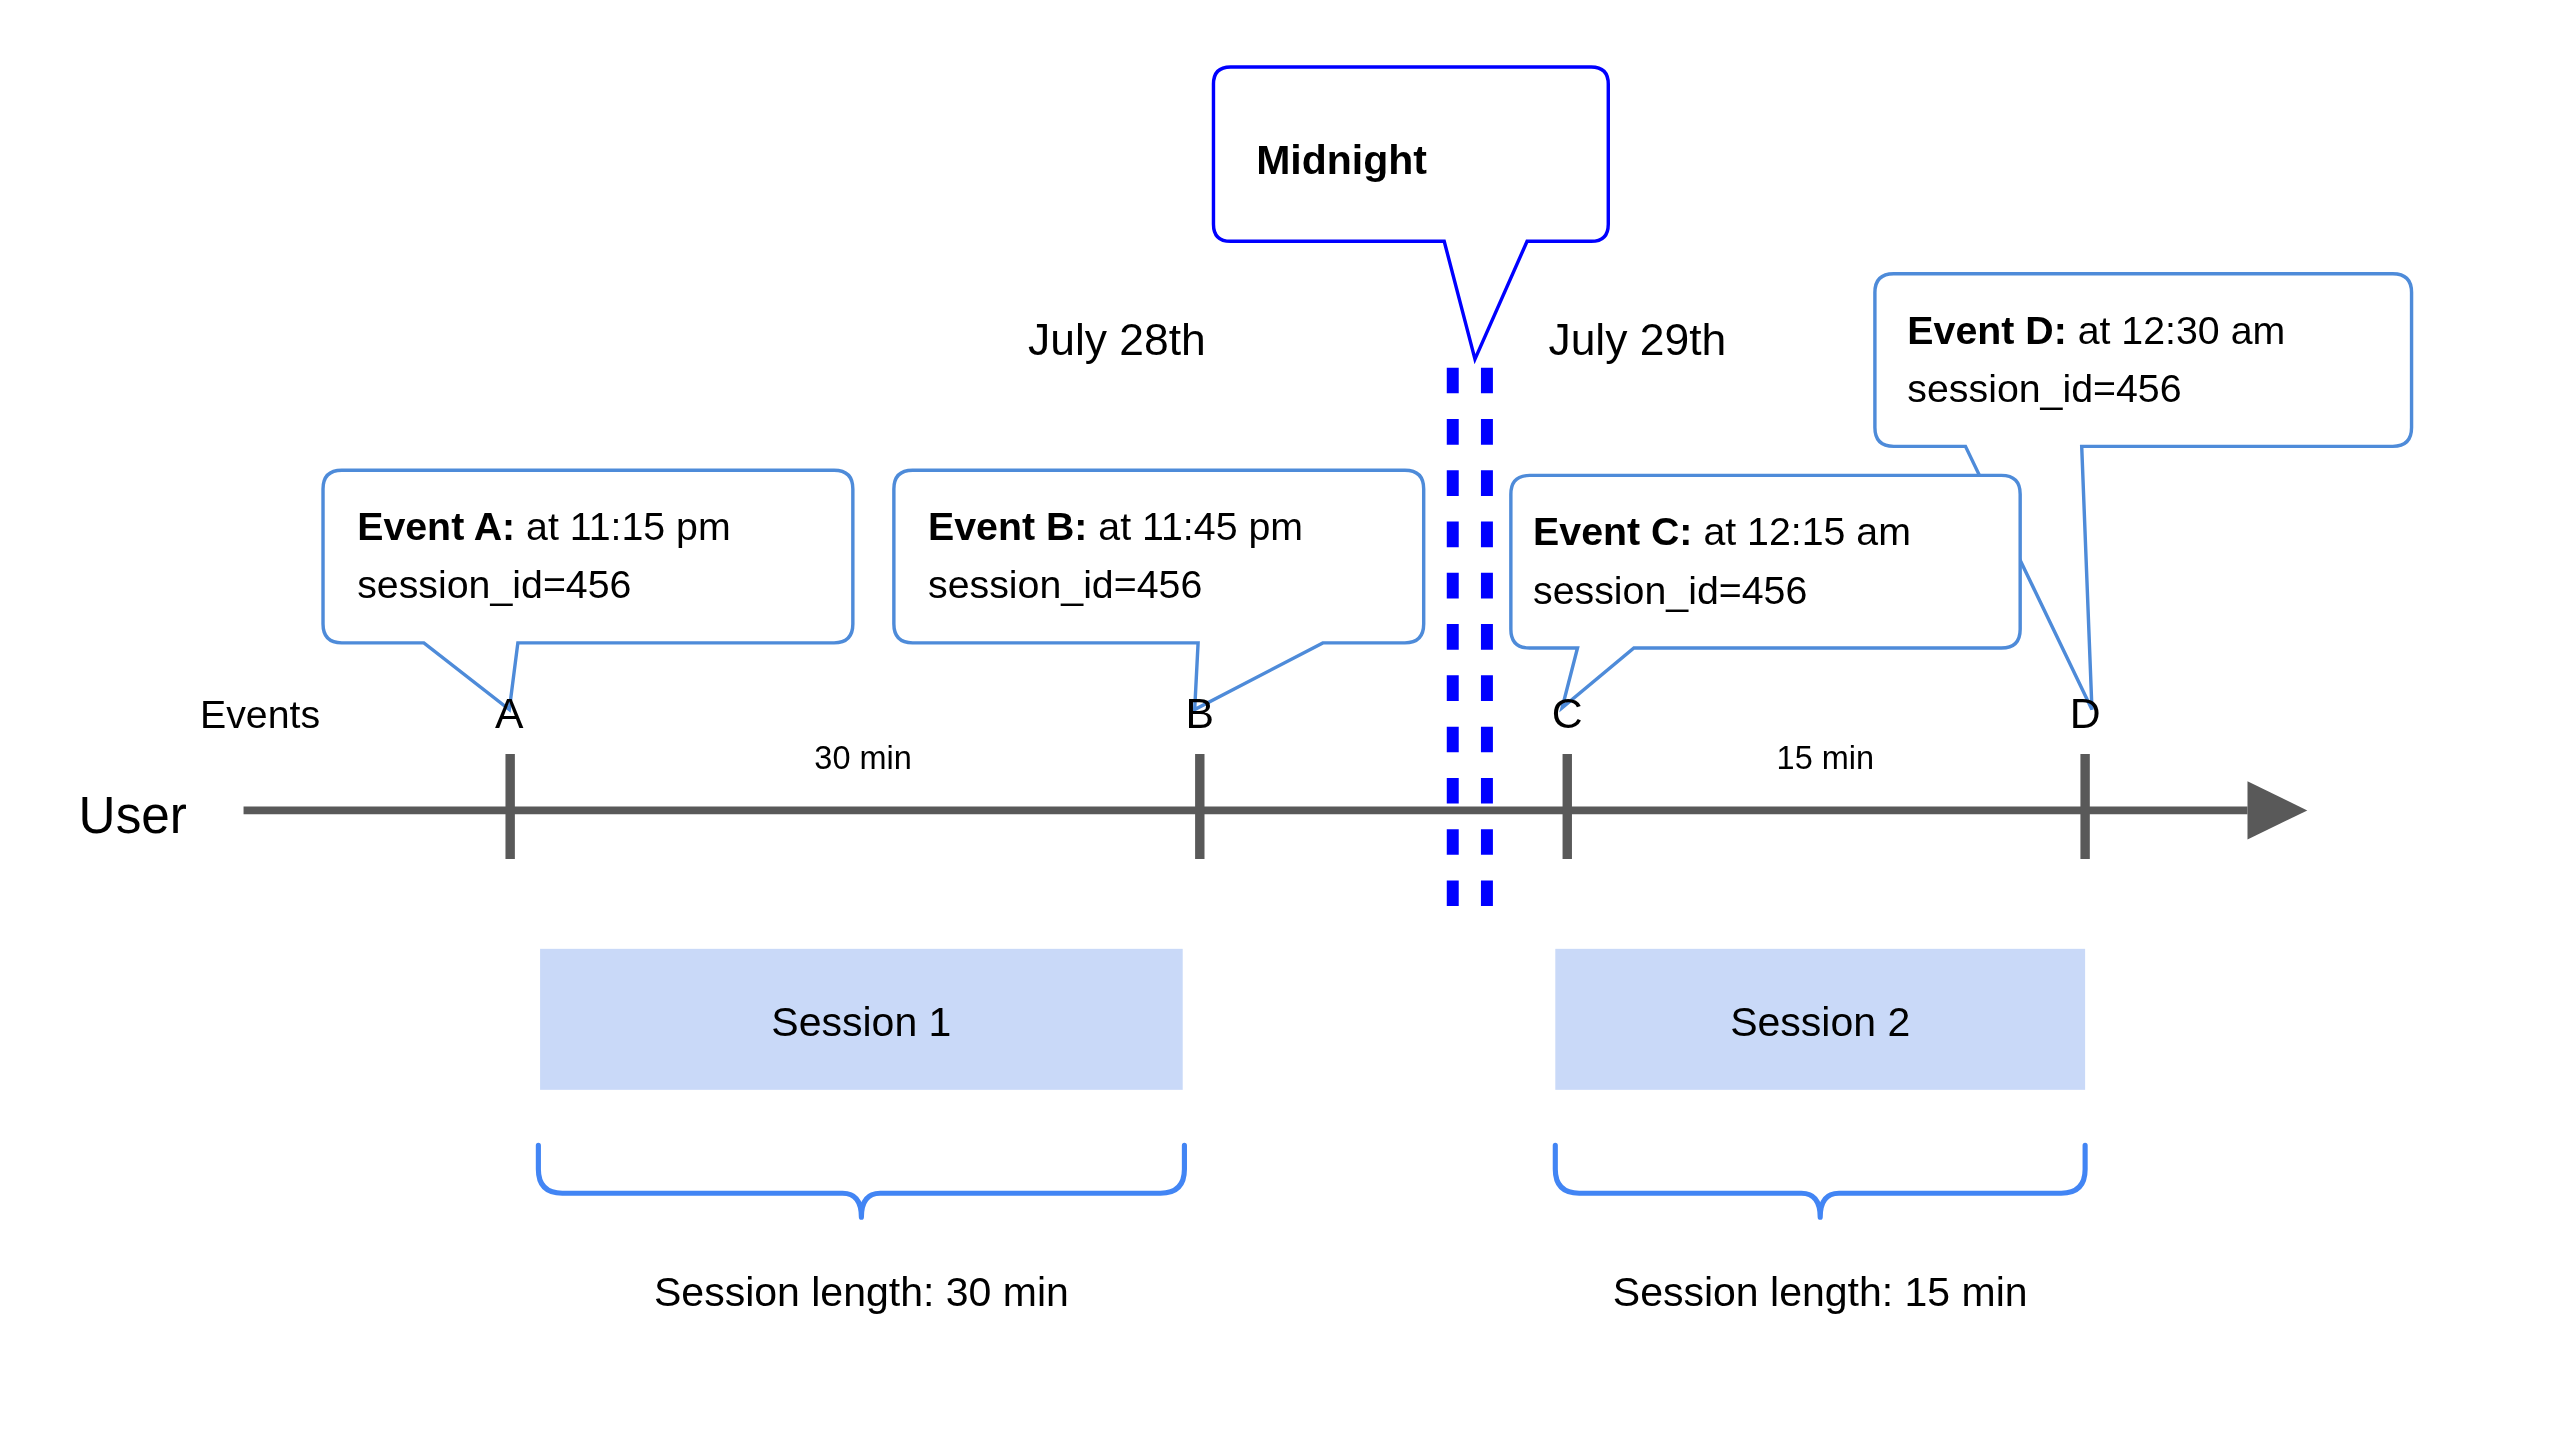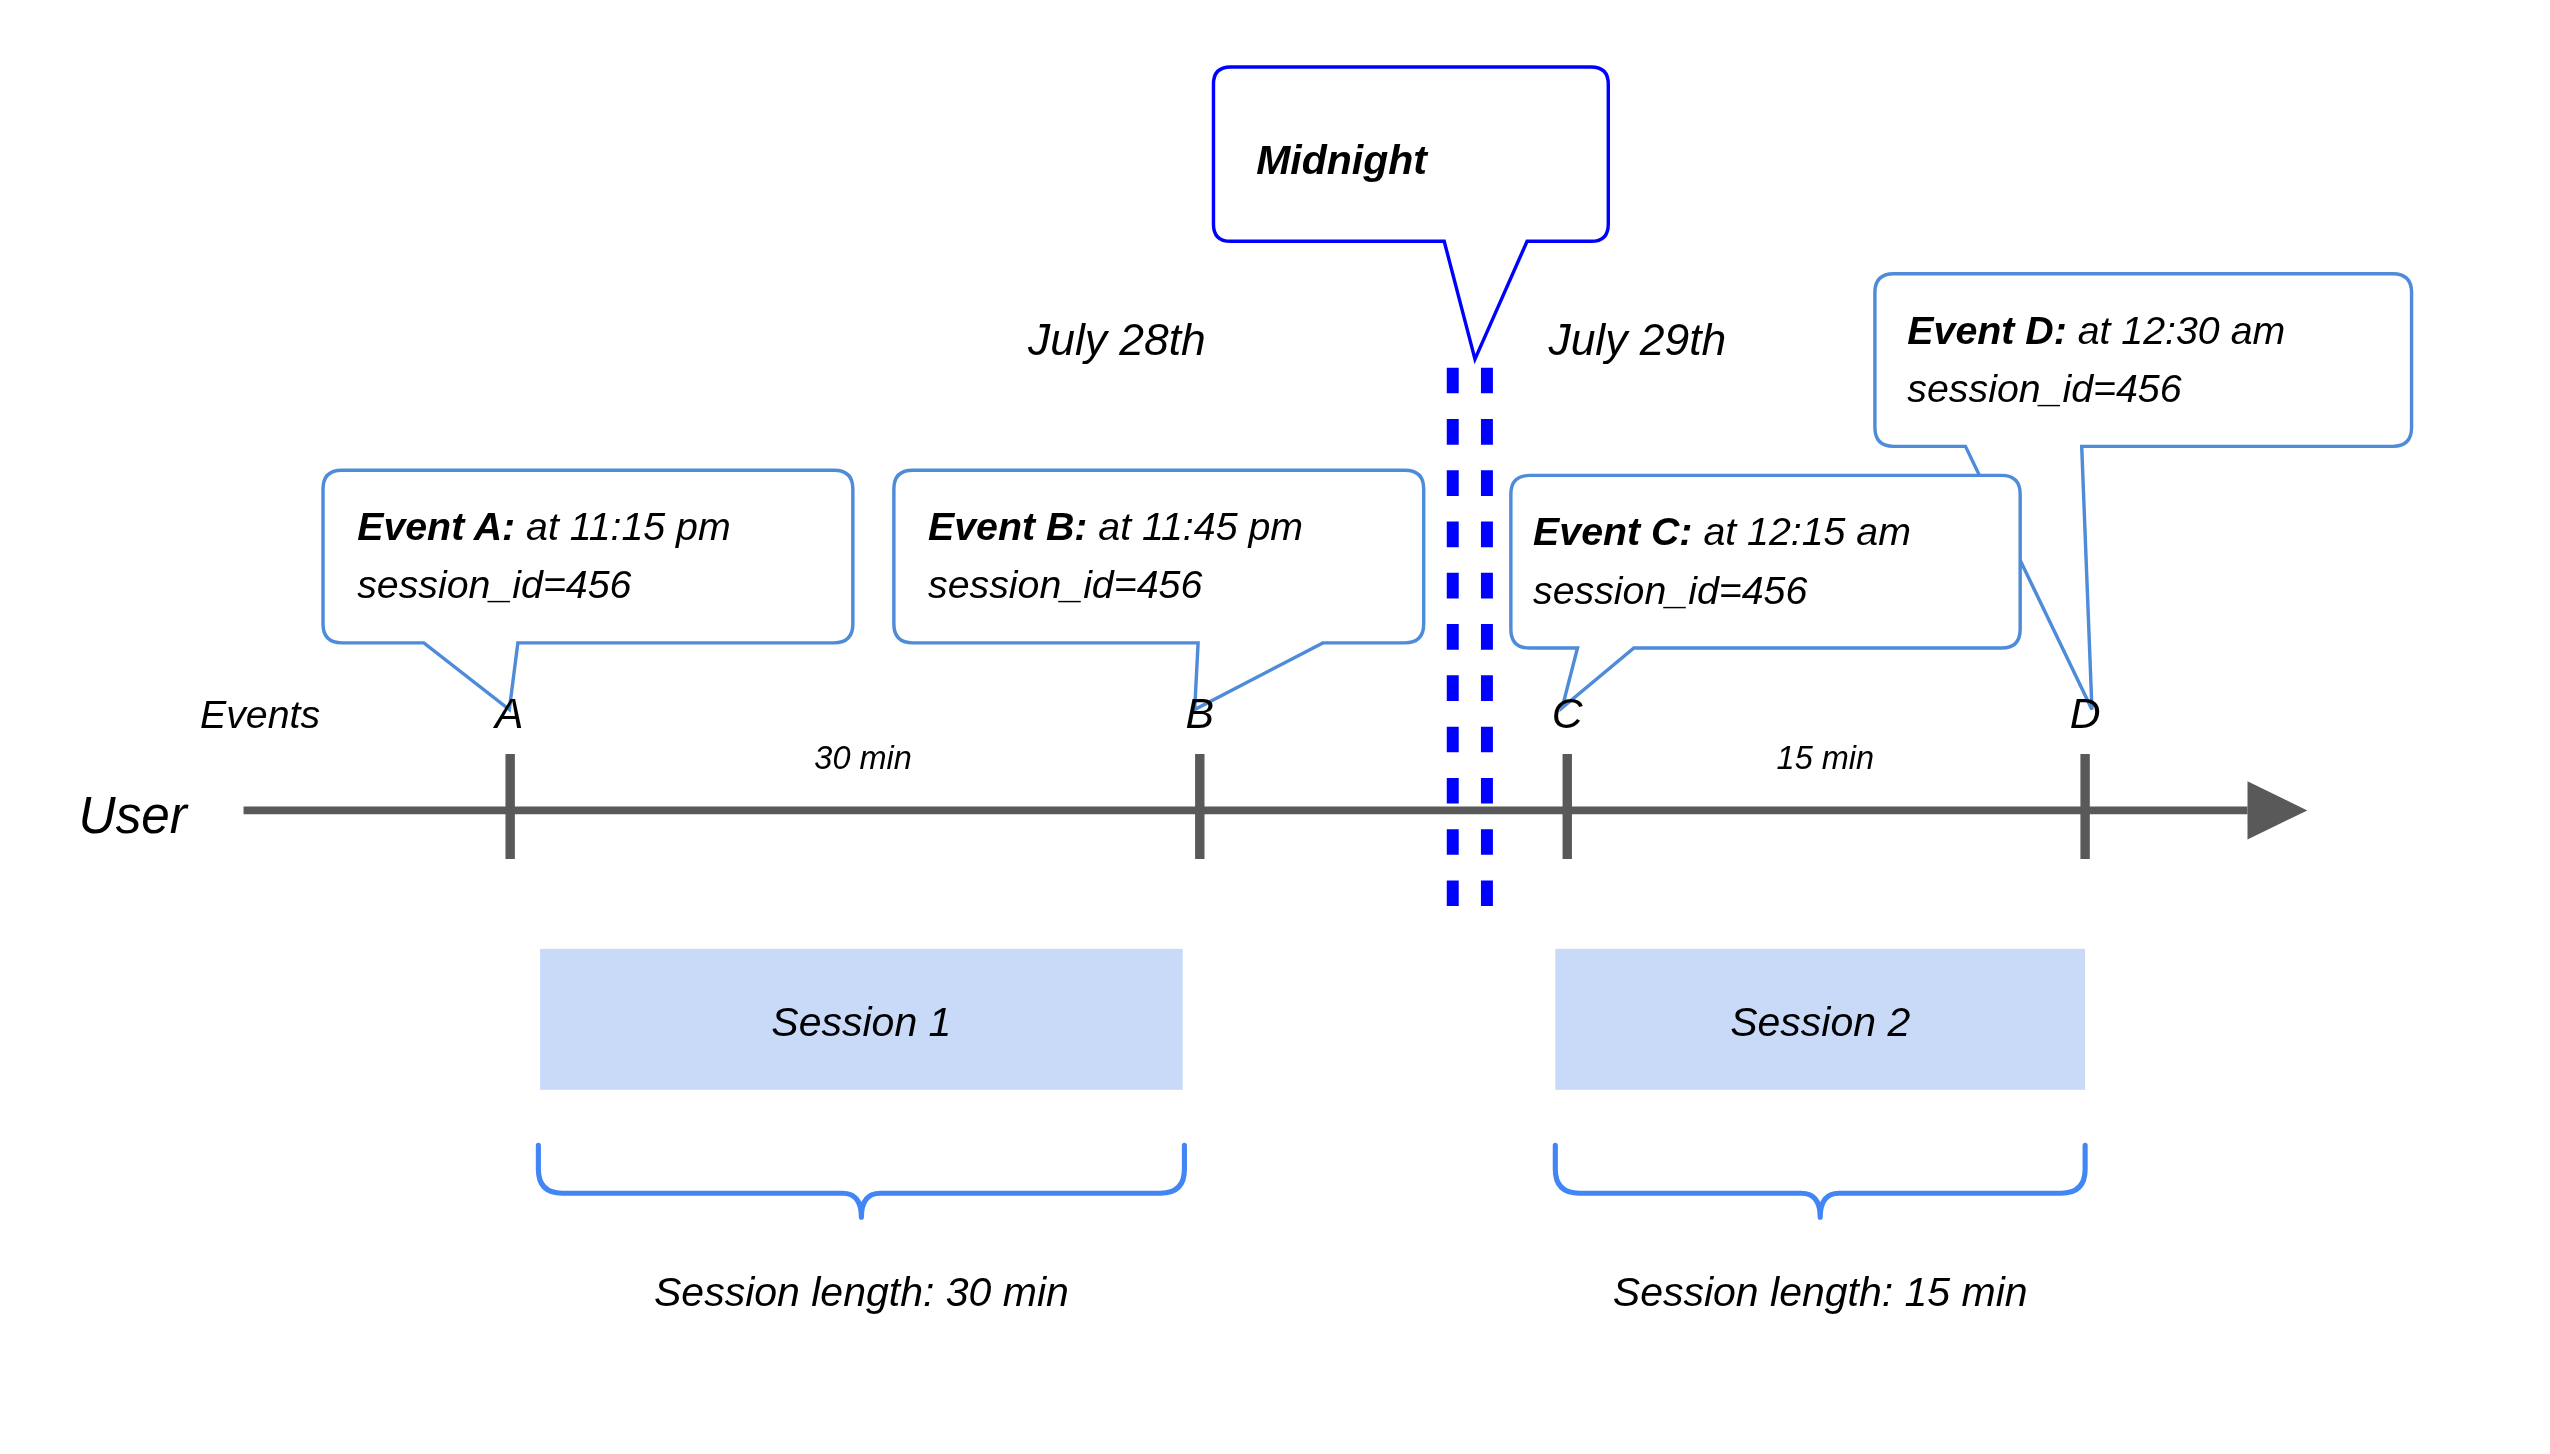--- a/index.html
+++ b/index.html
@@ -10,21 +10,20 @@
   body {
     font-family: "Liberation Sans", sans-serif;
     color: #000000;
   }
   #canvas {
     position: relative;
     width: 2550px;
     height: 1455px;
     background: #ffffff;
     overflow: hidden;
-    font-style: italic;
   }
   #diagram-svg {
     position: absolute;
     left: 0;
     top: 0;
     width: 2550px;
     height: 1455px;
   }
   .svg-text {
     font-family: "Liberation Sans", sans-serif;

